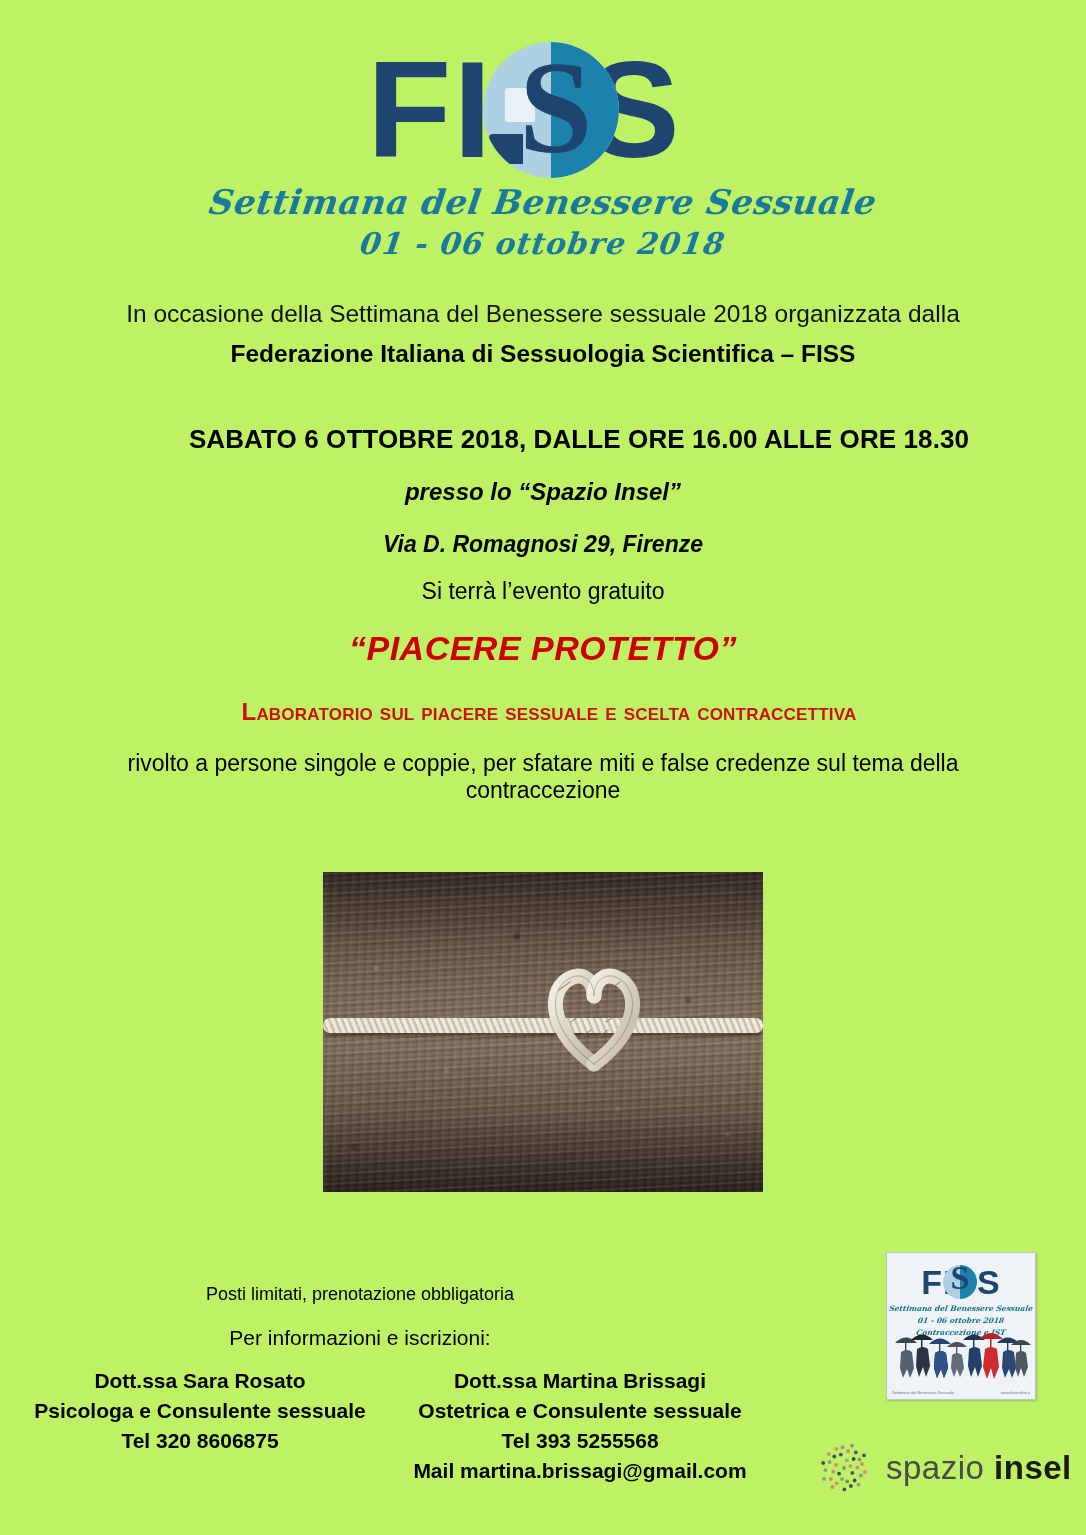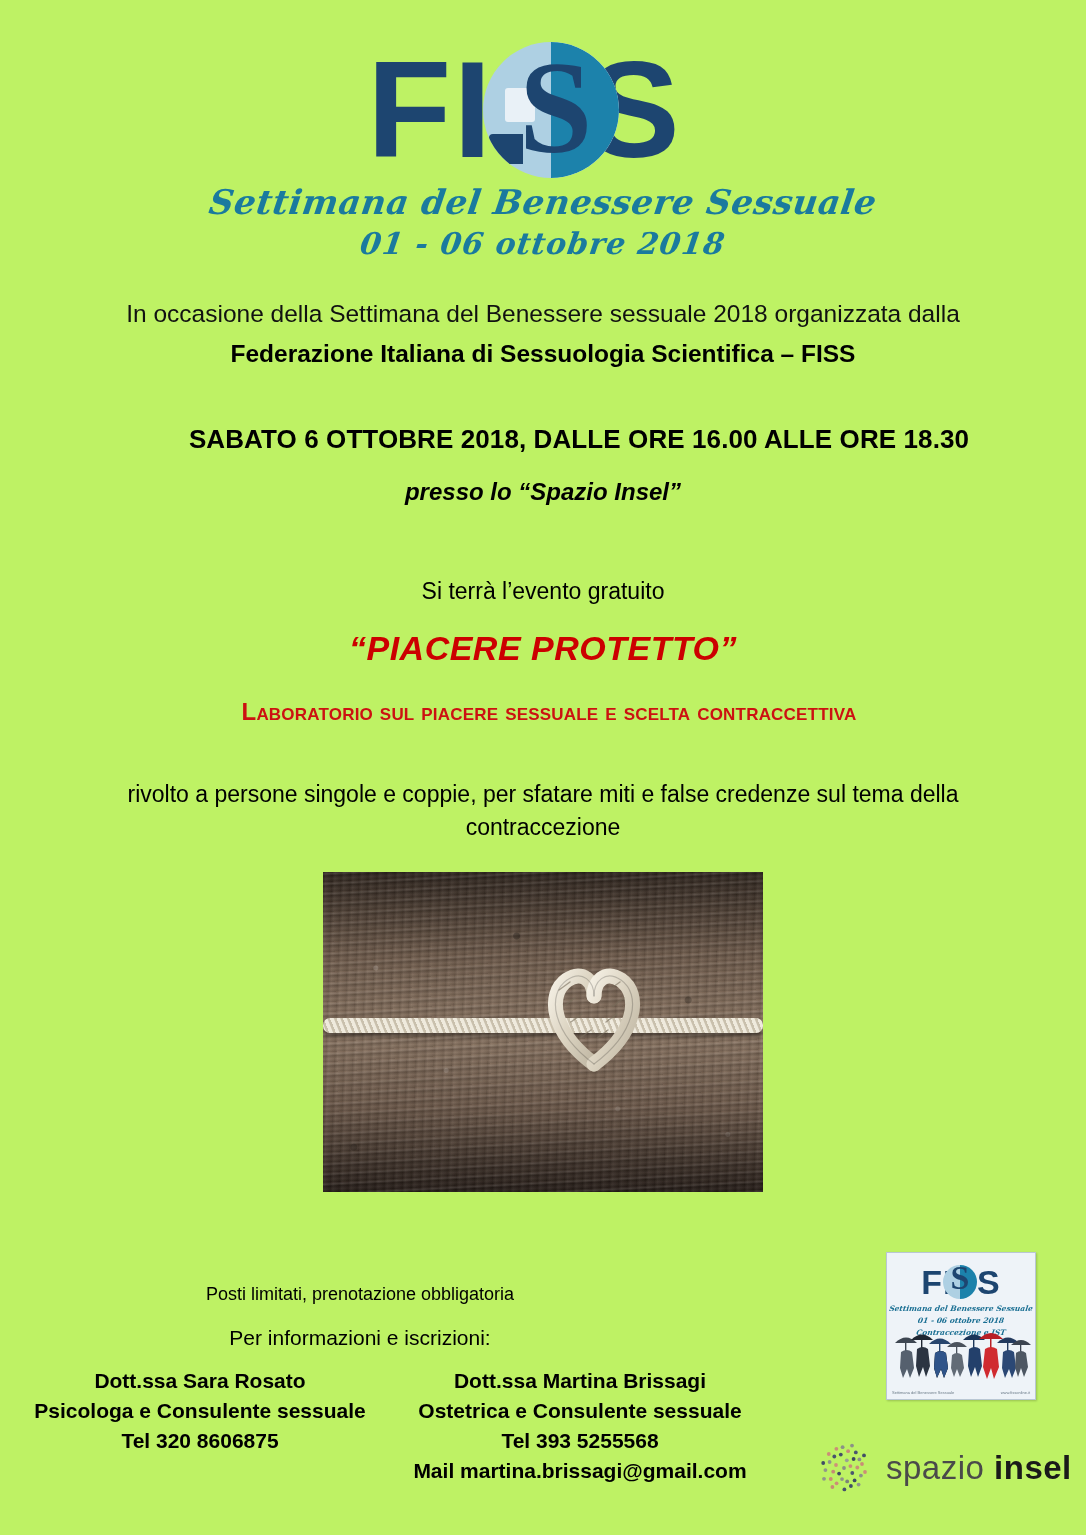--- a/index.html
+++ b/index.html
@@ -213,22 +213,21 @@
     padding-left: 34px;
   }
 
   .event-desc {
     position: absolute;
     top: 750px;
     left: 108px;
     width: 870px;
     text-align: center;
     font-size: 23px;
-    line-height: 33px;
-    margin-top: 28px;
+    line-height: 27px;
   }
 
   
   .photo {
     position: absolute;
     top: 872px;
     left: 323px;
     width: 440px;
     height: 320px;
     overflow: hidden;
@@ -449,20 +448,21 @@
     <div class="logo-dates">01 - 06 ottobre 2018</div>
   </div>
 
   <div class="intro">
     <div class="intro-line1">In occasione della Settimana del Benessere sessuale 2018 organizzata dalla</div>
     <div class="intro-line2">Federazione Italiana di Sessuologia Scientifica – FISS</div>
   </div>
 
   <div class="when">SABATO 6 OTTOBRE 2018, DALLE ORE 16.00 ALLE ORE 18.30</div>
   <div class="venue-name">presso lo “Spazio Insel”</div>
+  <div class="venue-addr">Via D. Romagnosi 29, Firenze</div>
   <div class="free-line">Si terrà l’evento gratuito</div>
   <div class="event-title">“PIACERE PROTETTO”</div>
   <div class="event-subtitle">Laboratorio sul piacere sessuale e scelta contraccettiva</div>
   <div class="event-desc">rivolto a persone singole e coppie, per sfatare miti e false credenze sul tema della contraccezione</div>
 
   <div class="photo">
     <div class="photo-wood"></div>
     <div class="photo-grain"></div>
     <div class="rope-line"></div>
     <div class="rope-heart">

